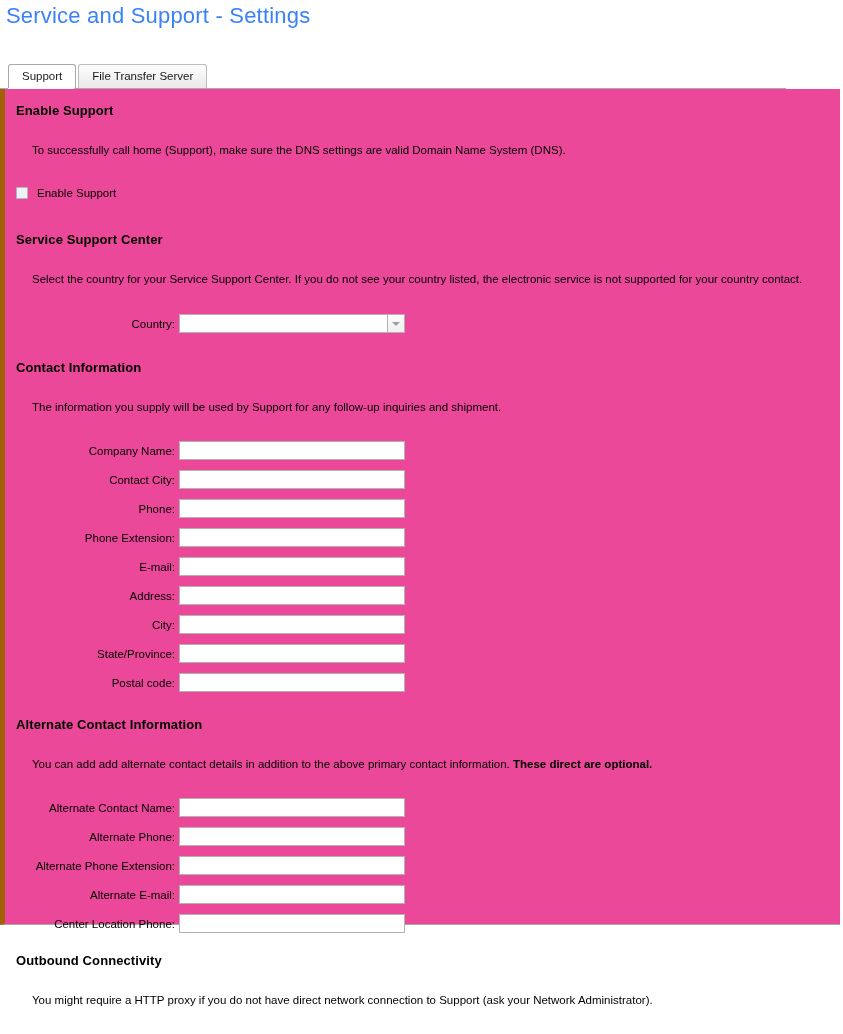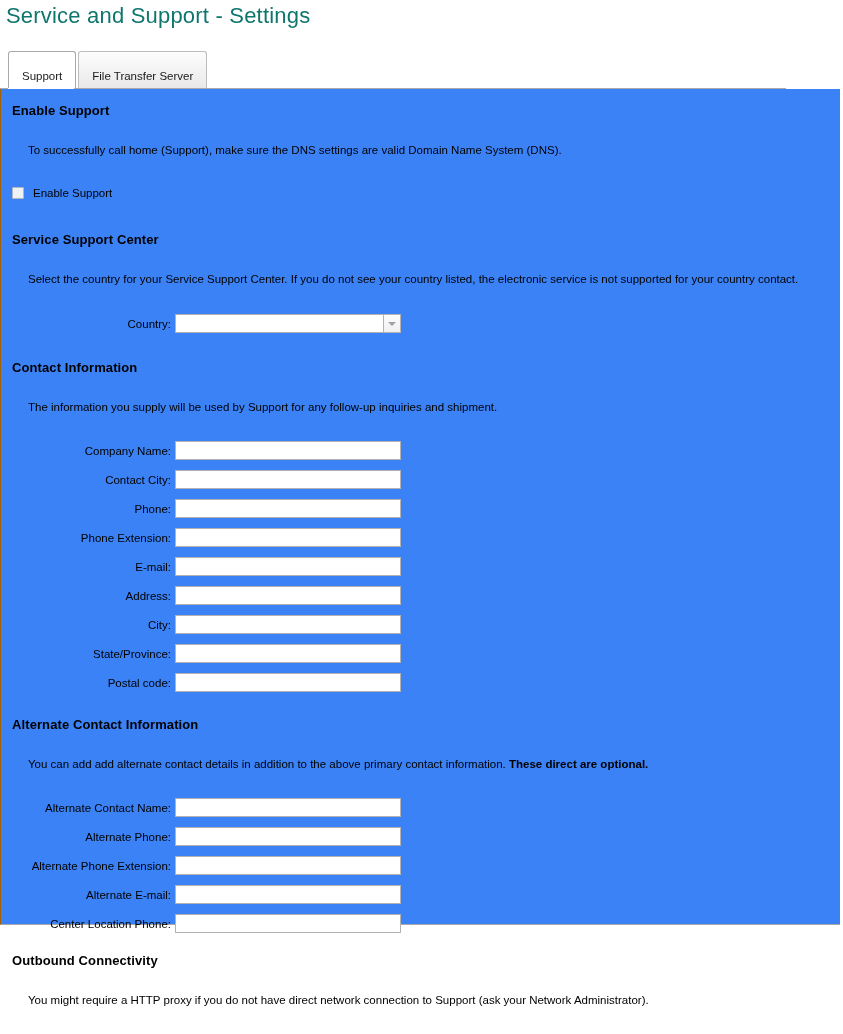--- a/index.html
+++ b/index.html
@@ -13,21 +13,21 @@
     font-family: "Liberation Sans", sans-serif;
     color: #000000;
     overflow: hidden;
     position: relative;
   }
 
   
   .page-title {
     font-size: 22px;
     font-weight: normal;
-    color: #0f766e;
+    color: #3b82f6;
     letter-spacing: 0.2px;
     padding: 0;
     margin: 0;
     position: absolute;
     left: 6px;
     top: 2px;
     line-height: 28px;
     white-space: nowrap;
   }
 
@@ -43,21 +43,21 @@
     display: flex;
     align-items: flex-end;
     height: 24px;
     position: relative;
     z-index: 2;
   }
   .tab {
     font-size: 11.5px;
     line-height: 12px;
     color: #1a1a1a;
-    padding: 18px 13px 5px 13px;
+    padding: 5px 13px 5px 13px;
     border: 1px solid #b6b6b6;
     border-bottom: none;
     border-radius: 3px 3px 0 0;
     margin-right: 2px;
     height: 13px;
     box-sizing: content-box;
     white-space: nowrap;
     cursor: default;
   }
   .tab.active {
@@ -91,24 +91,24 @@
     z-index: 4;
   }
 
   
   .panel {
     position: absolute;
     left: 0px;
     top: 89px;
     width: 840px;
     height: 836px;
-    border-left: 1px solid #a16207;
+    border-left: 5px solid #a16207;
     border-bottom: 1px solid #a9a9a9;
     box-sizing: border-box;
-    background: #3b82f6;
+    background: #ec4899;
   }
   .panel-inner {
     padding: 5px 0 0 11px;
   }
 
   h2.section-head {
     font-size: 13px;
     font-weight: bold;
     color: #000000;
     margin: 0;

